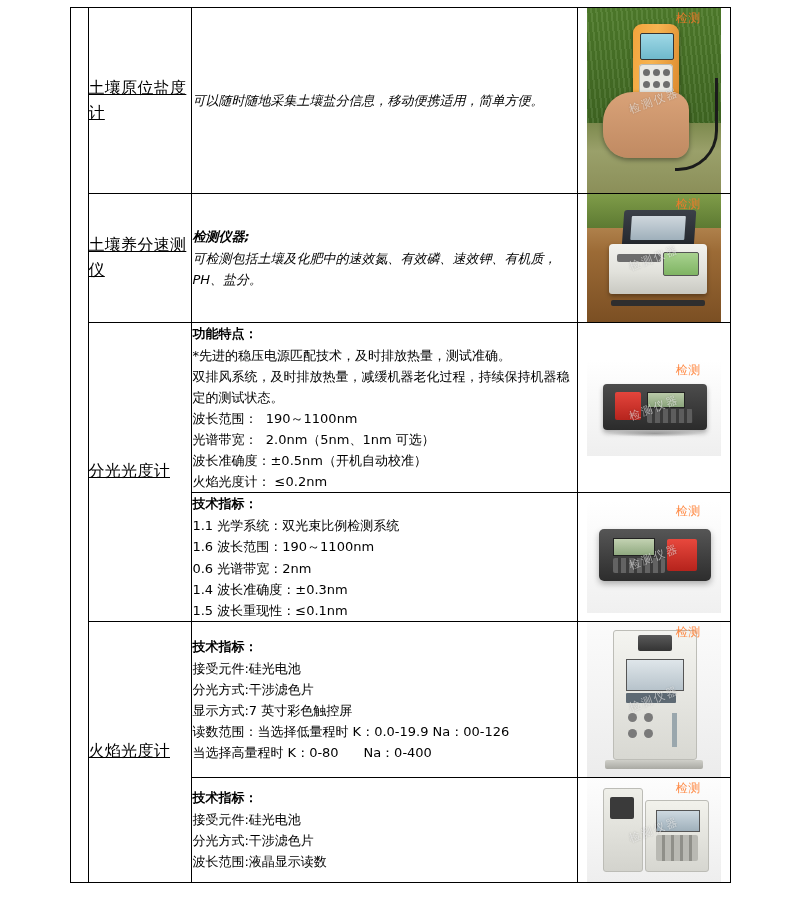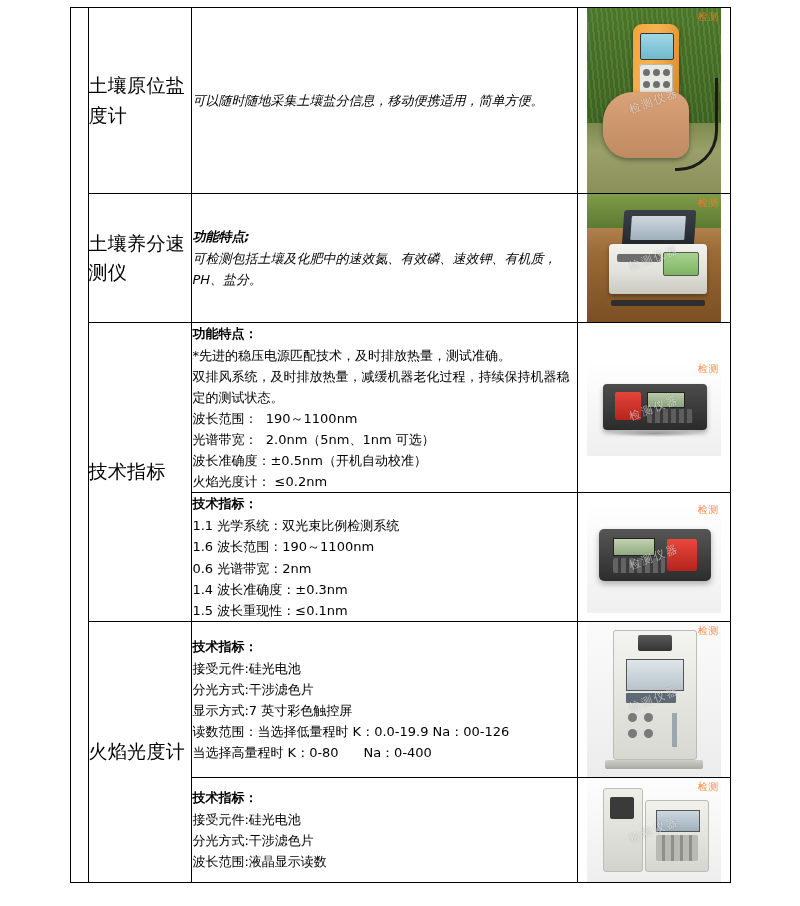--- a/index.html
+++ b/index.html
@@ -33,23 +33,24 @@
     vertical-align: middle;
     padding: 0;
   }
   .col-mark { width: 16px; }
   .col-name { width: 95px; }
   .col-desc { width: 352px; }
   .col-img  { width: 140px; }
 
   .name-cell {
     padding: 6px 8px 6px 10px;
-    font-size: 19px;
+    font-size: 16px;
     line-height: 1.55;
     letter-spacing: 0.3px;
+    text-decoration: underline;
   }
   .desc-cell {
     padding: 8px 10px 8px 9px;
     font-size: 13px;
     line-height: 1.62;
     vertical-align: top;
   }
   .desc-cell.mid { vertical-align: middle; font-style: italic; }
   .desc-title {
     font-weight: bold;
@@ -75,23 +76,23 @@
     transform: translate(-50%, -50%) rotate(-20deg);
     color: rgba(255,255,255,0.55);
     font-size: 11px;
     letter-spacing: 2px;
     white-space: nowrap;
     pointer-events: none;
     text-shadow: 0 0 2px rgba(0,0,0,0.25);
   }
   .wm-corner {
     position: absolute;
-    right: 2px;
+    right: 20px;
     top: 2px;
-    font-size: 10px;
+    font-size: 12px;
     color: rgba(255,120,40,0.85);
     letter-spacing: 0.5px;
     padding-left: 46px;
   }
 
   
   .ph1 { height: 185px; background: linear-gradient(#4e7a2a 0%, #5f8c33 35%, #4a6f28 60%, #8f9b62 100%); }
   .ph1 .grass {
     position: absolute; left:0; right:0; top:0; height:115px;
     background:
@@ -301,21 +302,21 @@
             <div class="wm-corner">检测</div>
           </div>
         </td>
       </tr>
 
       <tr>
         <td class="name-cell">
           <span>土壤养分速测仪</span>
         </td>
         <td class="desc-cell mid">
-          <div class="desc-title">功能特点;</div>
+          <div class="desc-title">检测仪器;</div>
           <div class="desc-line">可检测包括土壤及化肥中的速效氮、有效磷、速效钾、有机质，PH、盐分。</div>
         </td>
         <td class="img-cell">
           <div class="photo ph2">
             <div class="sky"></div>
             <div class="lid">
               <div class="lidscr"></div>
             </div>
             <div class="body">
               <div class="slot"></div>
@@ -323,21 +324,21 @@
             </div>
             <div class="feet"></div>
             <div class="wm">检测仪器</div>
             <div class="wm-corner">检测</div>
           </div>
         </td>
       </tr>
 
       <tr>
         <td class="name-cell" rowspan="2">
-          <span>技术指标</span>
+          <span>分光光度计</span>
         </td>
         <td class="desc-cell">
           <div class="desc-title">功能特点：</div>
           <div class="desc-line">*先进的稳压电源匹配技术，及时排放热量，测试准确。</div>
           <div class="desc-line">双排风系统，及时排放热量，减缓机器老化过程，持续保持机器稳定的测试状态。</div>
           <div class="desc-line">波长范围：  190～1100nm</div>
           <div class="desc-line">光谱带宽：  2.0nm（5nm、1nm 可选）</div>
           <div class="desc-line">波长准确度：±0.5nm（开机自动校准）</div>
           <div class="desc-line">火焰光度计： ≤0.2nm</div>
         </td>

